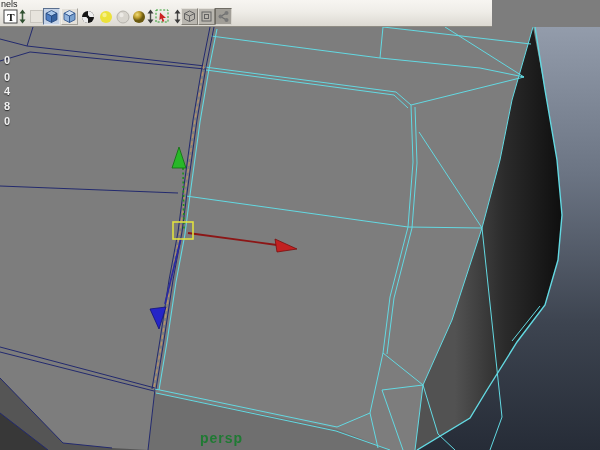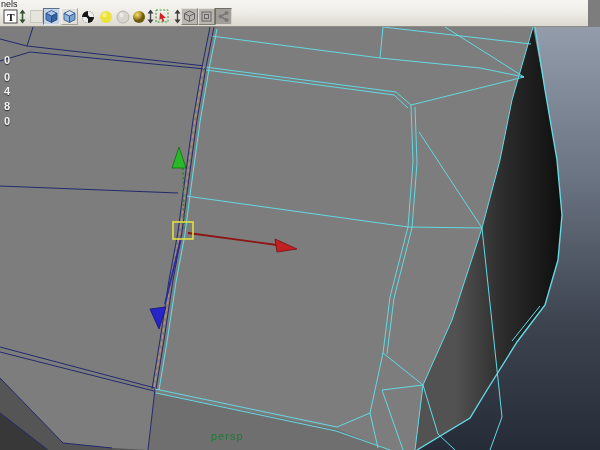--- a/index.html
+++ b/index.html
@@ -3,21 +3,21 @@
 <meta charset="utf-8">
 <style>
   html,body{margin:0;padding:0;background:#555;}
   .screen{
     position:relative;width:600px;height:450px;overflow:hidden;
     font-family:"Liberation Sans","DejaVu Sans",sans-serif;
     background:#7d7d7d;
   }
   
   .toolbar{
-    position:absolute;left:0;top:0;width:588px;height:27px;
+    position:absolute;left:0;top:0;width:492px;height:27px;
     background:linear-gradient(#f7f5f1 0%,#efede8 45%,#dcd9d2 100%);
     border-bottom:1px solid #8f8c84;box-sizing:border-box;
   }
   .panel-label{
     position:absolute;left:1px;top:-1px;font-size:9px;color:#1c1c1c;
   }
   .tb-btn{position:absolute;top:8px;width:17px;height:17px;padding:0;margin:0;
     background:transparent;border:none;display:flex;align-items:center;justify-content:center;}
   .tb-btn svg{display:block;}
   .btn-raised{background:#b9b6af;border:1px solid;border-color:#e3e0d9 #827f77 #827f77 #e3e0d9;box-sizing:border-box;}
@@ -26,21 +26,21 @@
   .btn-active{background:#a19e97;border:1px solid;border-color:#6f6c64 #d6d3cc #d6d3cc #6f6c64;box-sizing:border-box;}
   .splitter{width:7px !important;}
   
   .viewport{position:absolute;left:0;top:27px;width:600px;height:423px;}
   .viewport svg{position:absolute;left:0;top:0;}
   .chan-num{
     position:absolute;left:4px;font-size:11px;font-weight:bold;color:#f2f2f2;
     text-shadow:0 1px 1px #2e2e2e;line-height:11px;
   }
   .persp-label{
-    position:absolute;left:211px;top:430px;font-size:11px;font-weight:normal;
+    position:absolute;left:200px;top:430px;font-size:14px;font-weight:bold;
     color:#1f7a33;letter-spacing:1px;
   }
 </style>
 </head>
 <body>
 
 <div class="screen">
 
   <div class="toolbar">
     <div class="panel-label">nels</div>

